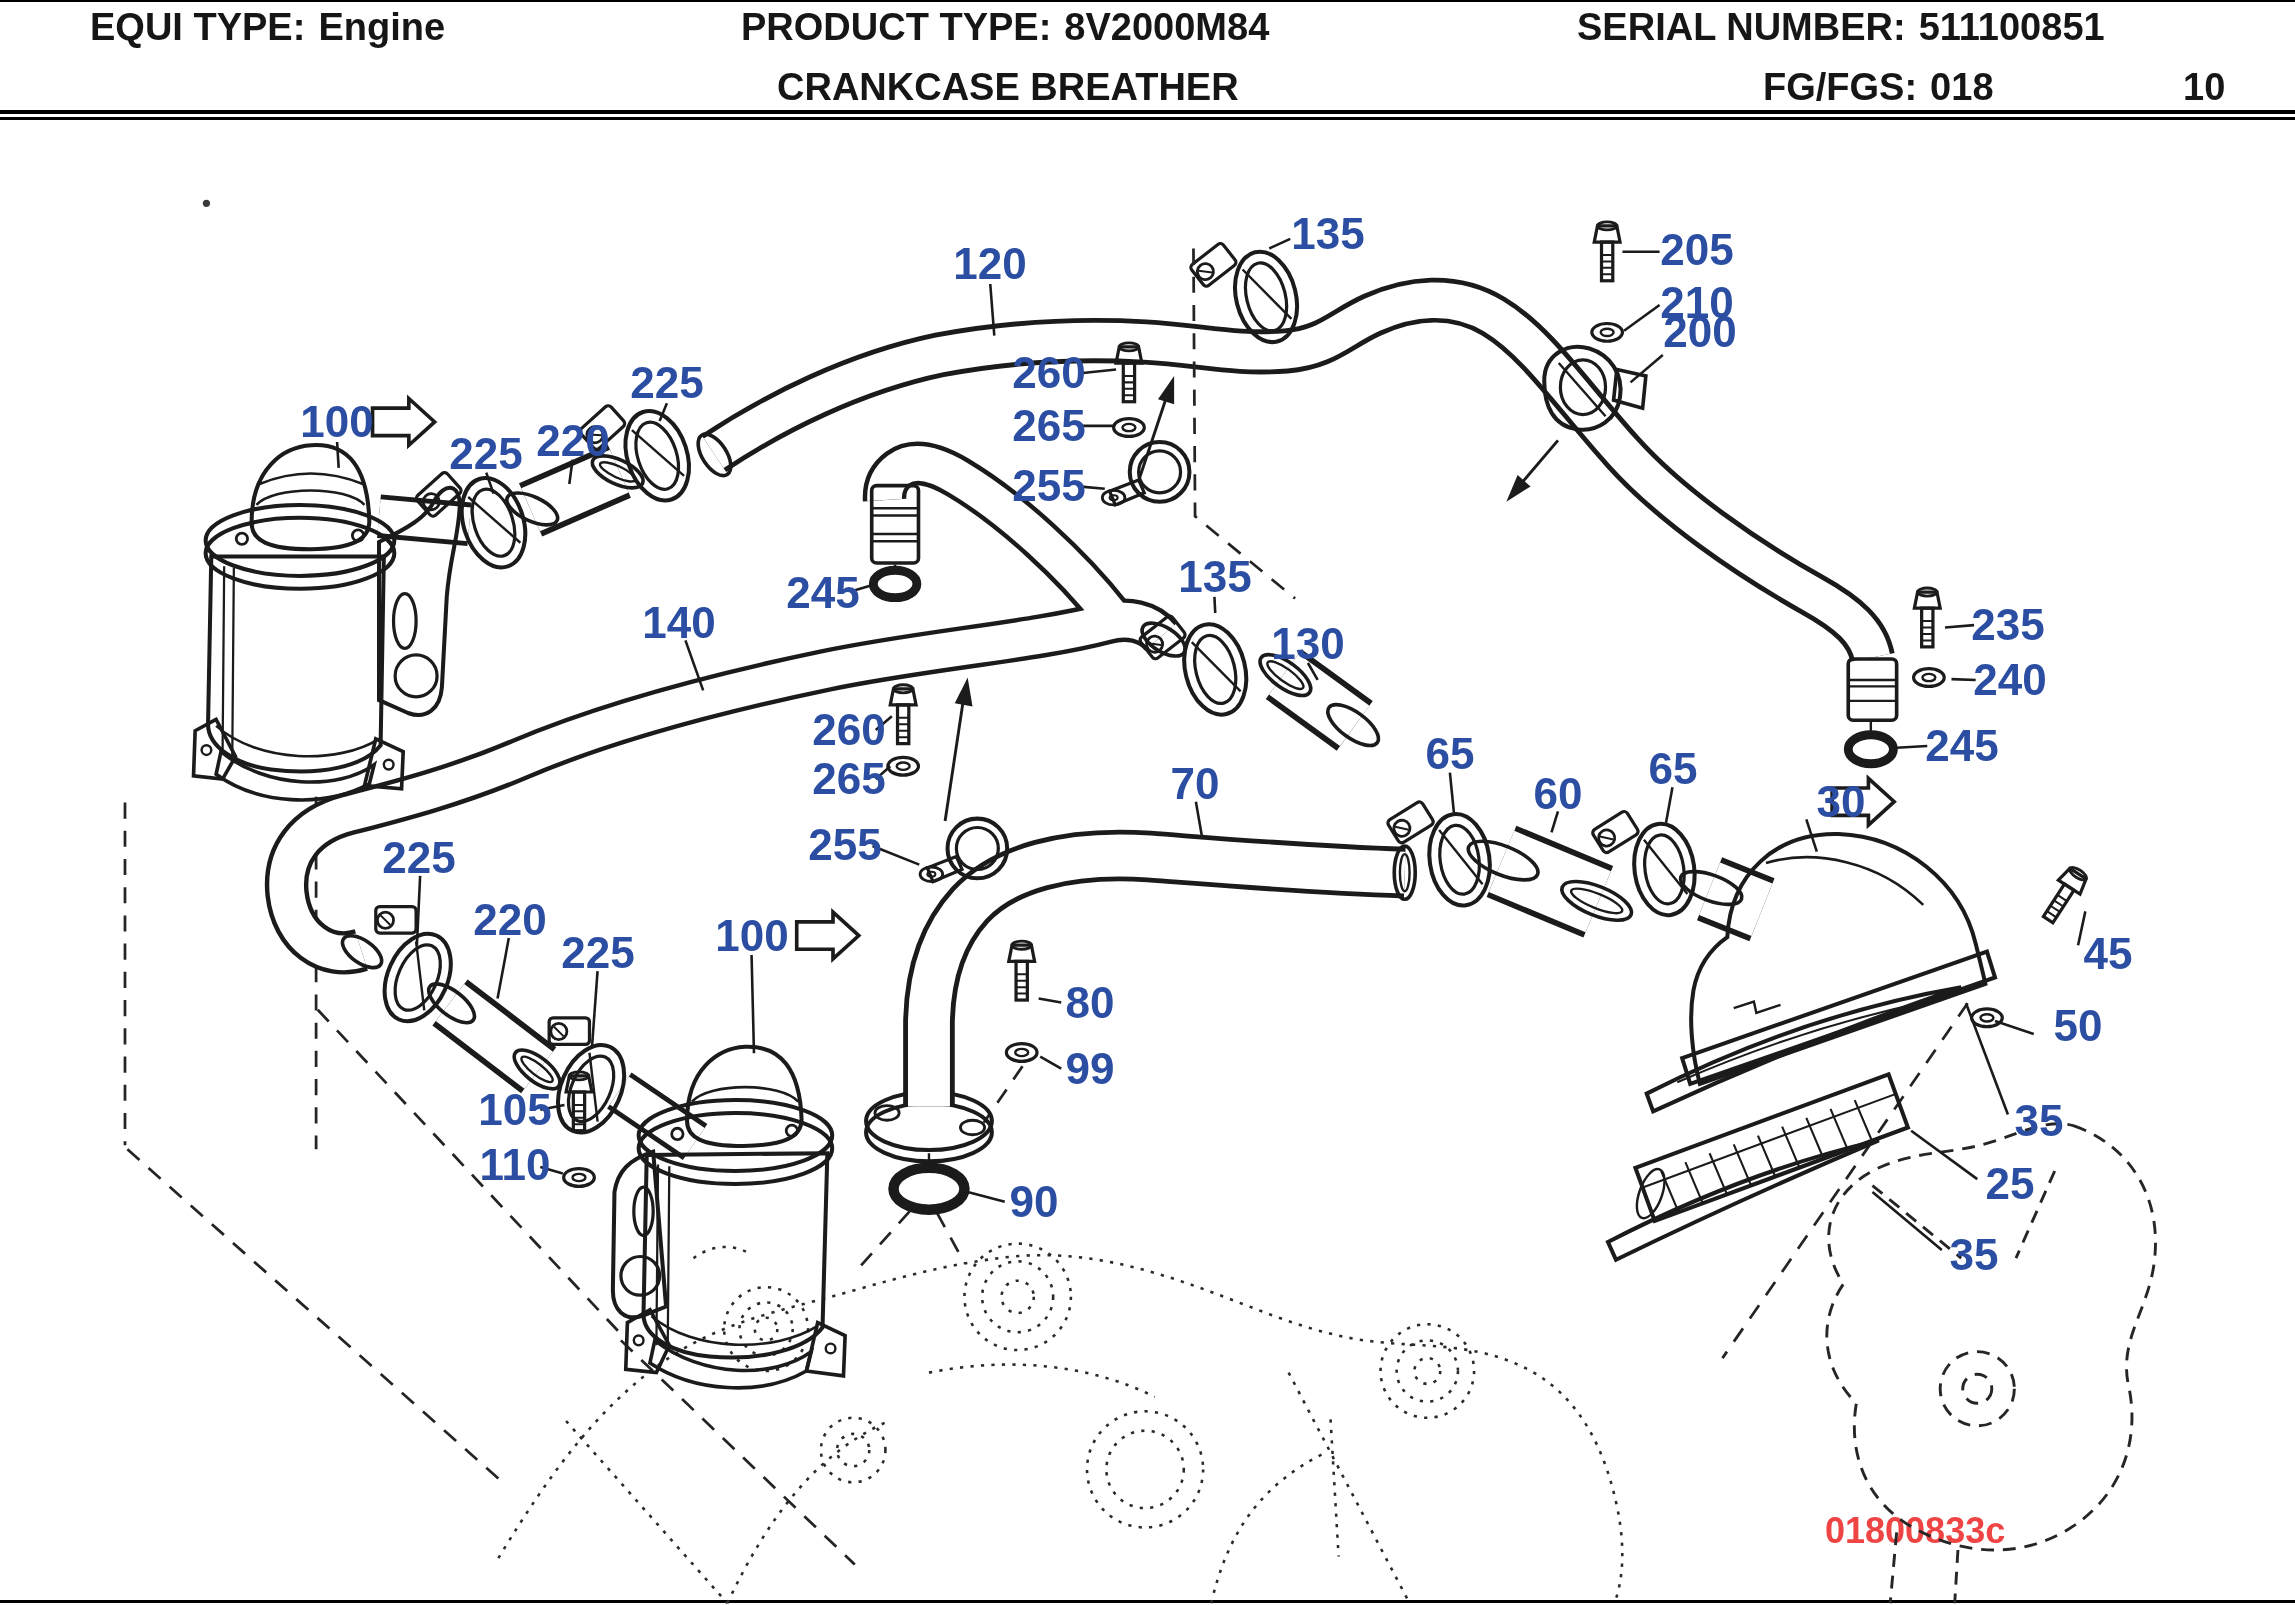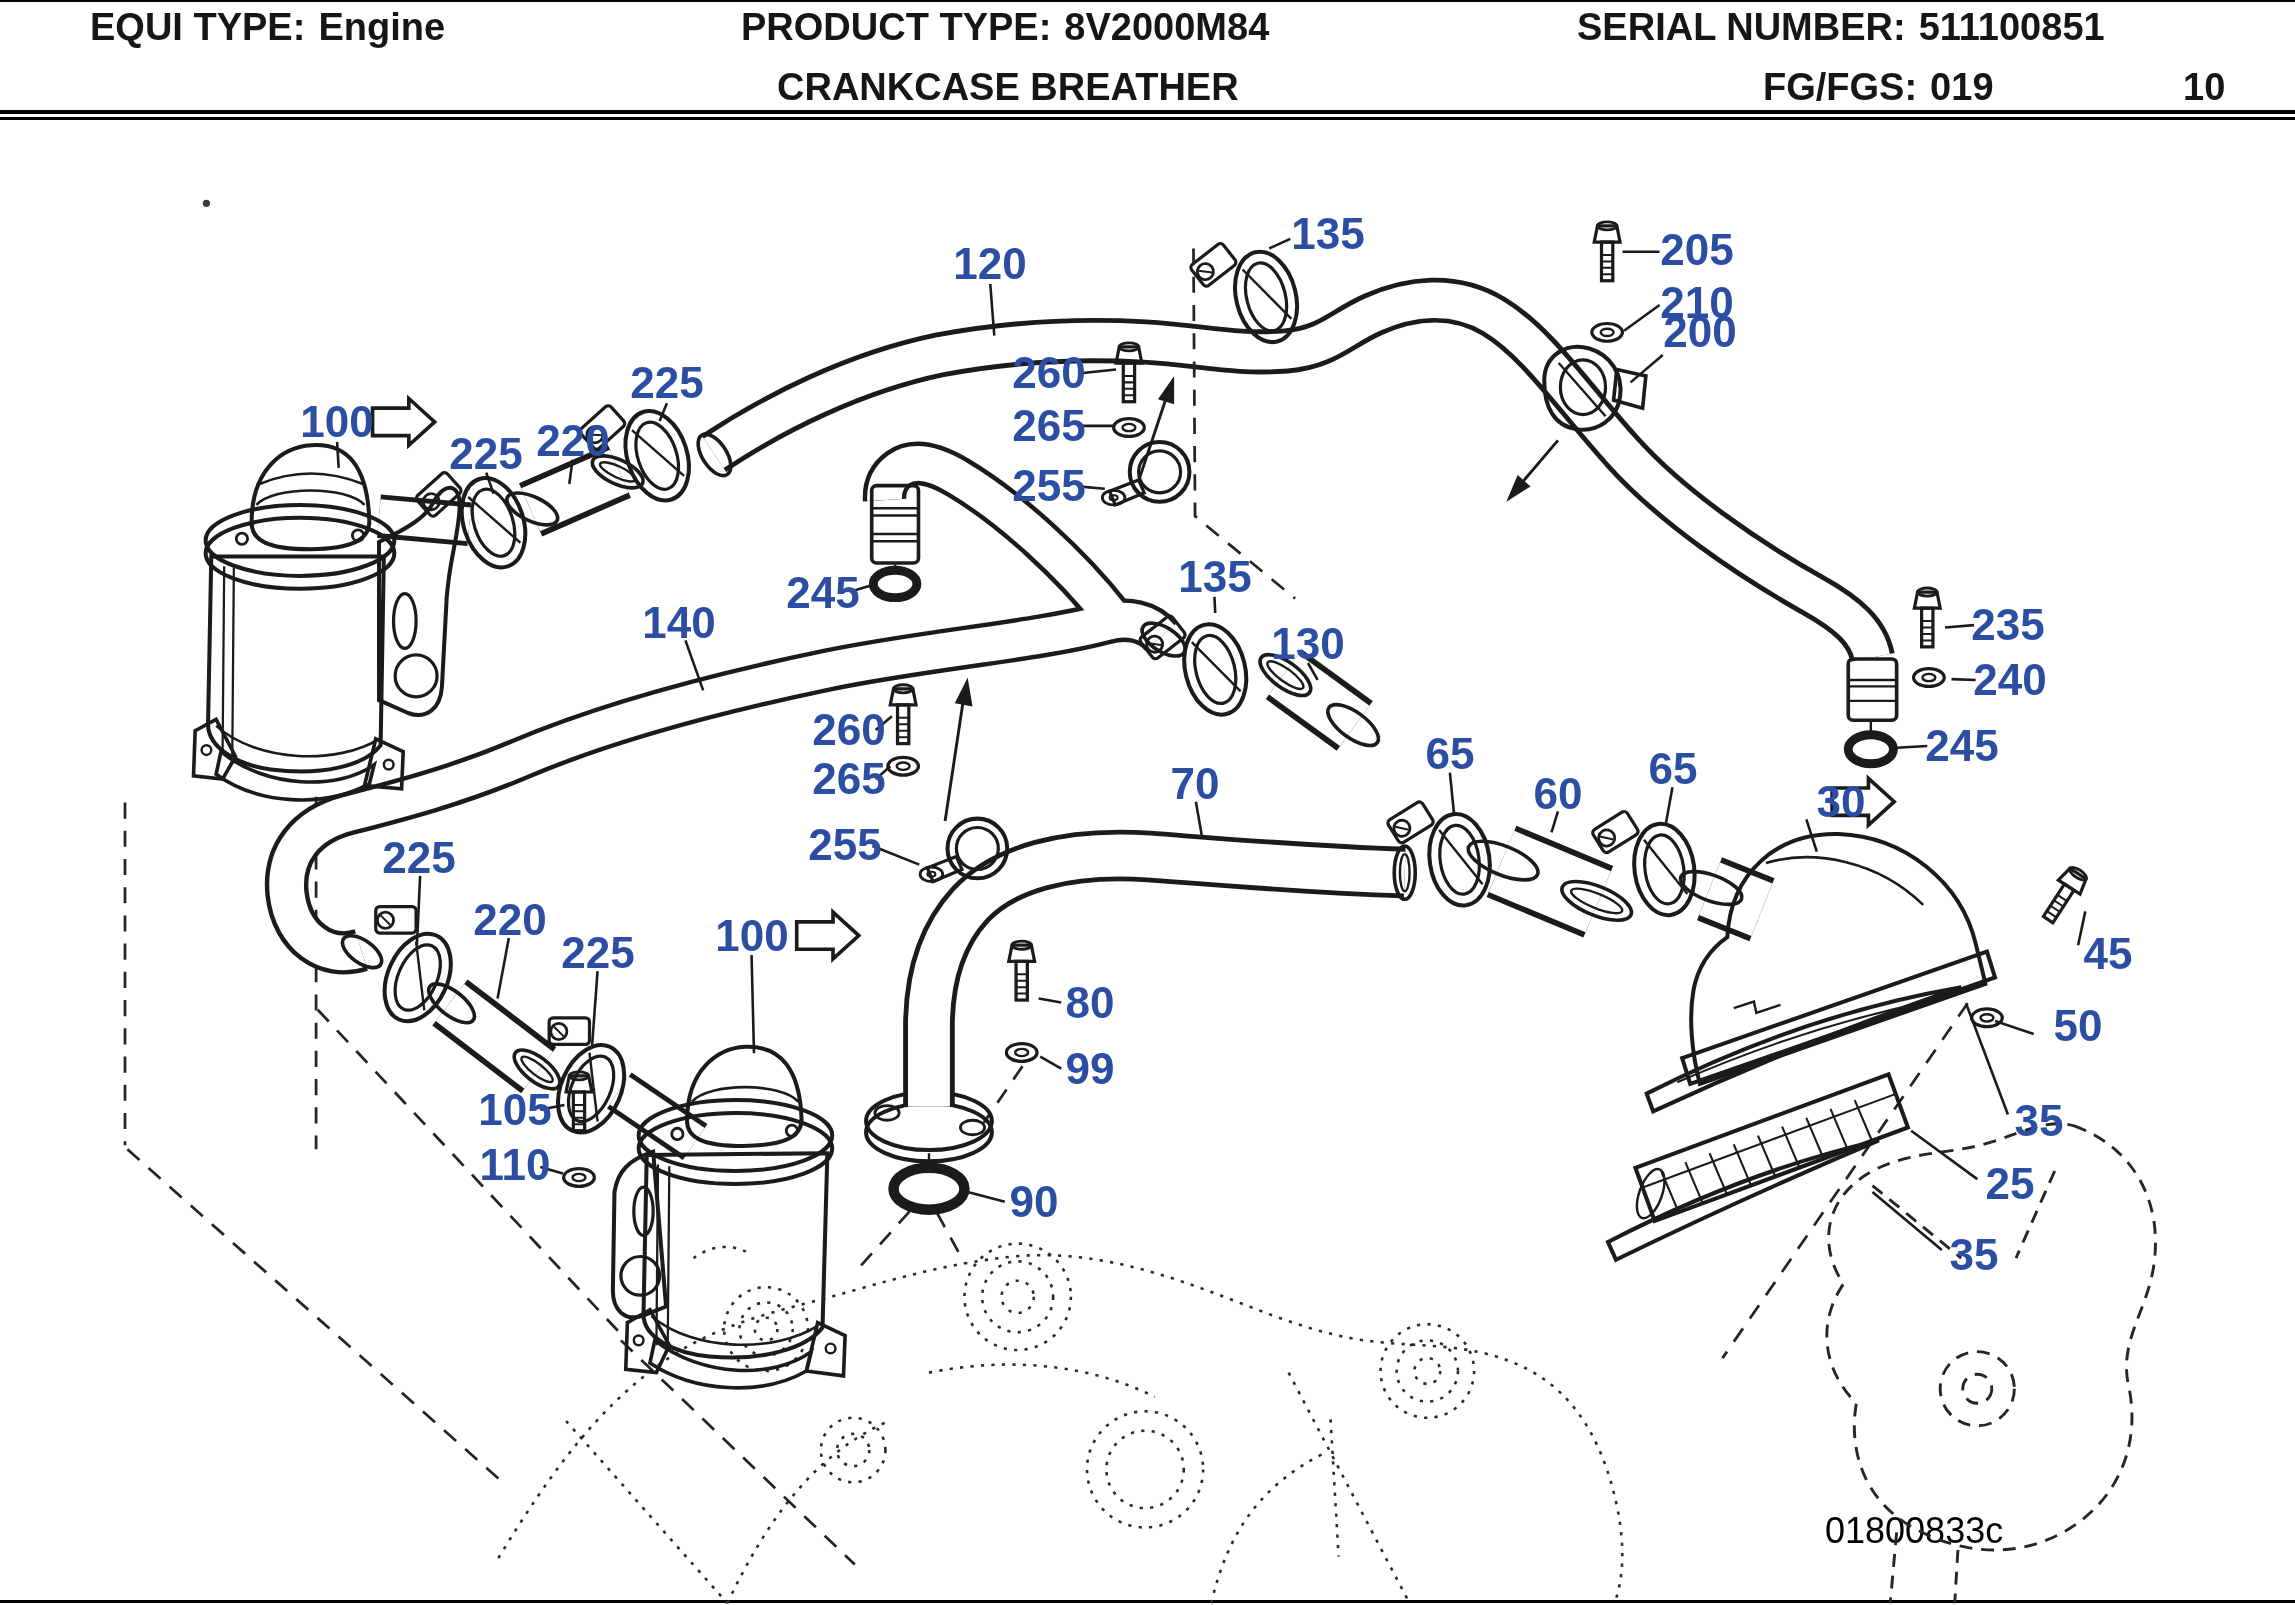--- a/index.html
+++ b/index.html
@@ -1,21 +1,21 @@
 <!DOCTYPE html>
 <html style="font-size:13px"><head>
 <meta charset="utf-8">
 <style>
   html,body{margin:0;padding:0;background:#fff;}
   .page{position:relative;width:2295px;height:1605px;background:#ffffff;overflow:hidden;
         font-family:"Liberation Sans",sans-serif;color:#151515;}
   .rule{position:absolute;left:0;width:2295px;background:#000;}
   .hdr{position:absolute;font-weight:700;font-size:38px;line-height:1;white-space:nowrap;color:#161616;}
   .hdr .gap{display:inline-block;width:13px;}
-  .fig-num{position:absolute;left:1825px;top:1510px;font-weight:400;font-size:36px;color:#000000;}
+  .fig-num{position:absolute;left:1825px;top:1510px;font-weight:700;font-size:36px;color:#ef4444;}
   .callout{position:absolute;transform:translate(-50%,-50%);font-weight:700;font-size:44px;
            color:#2B4EA2;white-space:nowrap;line-height:1;}
   svg{position:absolute;left:0;top:0;}
   .ln{stroke:#1b1b1b;fill:none;}
 </style>
 </head>
 <body>
 
 <div class="page">
 
@@ -29,21 +29,21 @@
   </div>
   <div class="hdr" style="left:741px;top:8px">
     <span>PRODUCT TYPE:</span><span class="gap"></span><span>8V2000M84</span>
   </div>
   <div class="hdr" style="left:1577px;top:8px">
     <span>SERIAL NUMBER:</span><span class="gap"></span><span>511100851</span>
   </div>
 
   <div class="hdr" style="left:777px;top:68px">CRANKCASE BREATHER</div>
   <div class="hdr" style="left:1763px;top:68px">
-    <span>FG/FGS:</span><span class="gap"></span><span>019</span>
+    <span>FG/FGS:</span><span class="gap"></span><span>018</span>
   </div>
   <div class="hdr" style="left:2183px;top:68px">10</div>
 
   <div class="fig-num">01800833c</div>
 
   <svg width="2295" height="1605" viewBox="0 0 2846 1990">
     <defs>
       <g id="wclamp">
         <ellipse rx="37" ry="57" fill="#fff" class="ln" stroke-width="5"></ellipse>
         <ellipse rx="24" ry="43" fill="#fff" class="ln" stroke-width="4"></ellipse>

